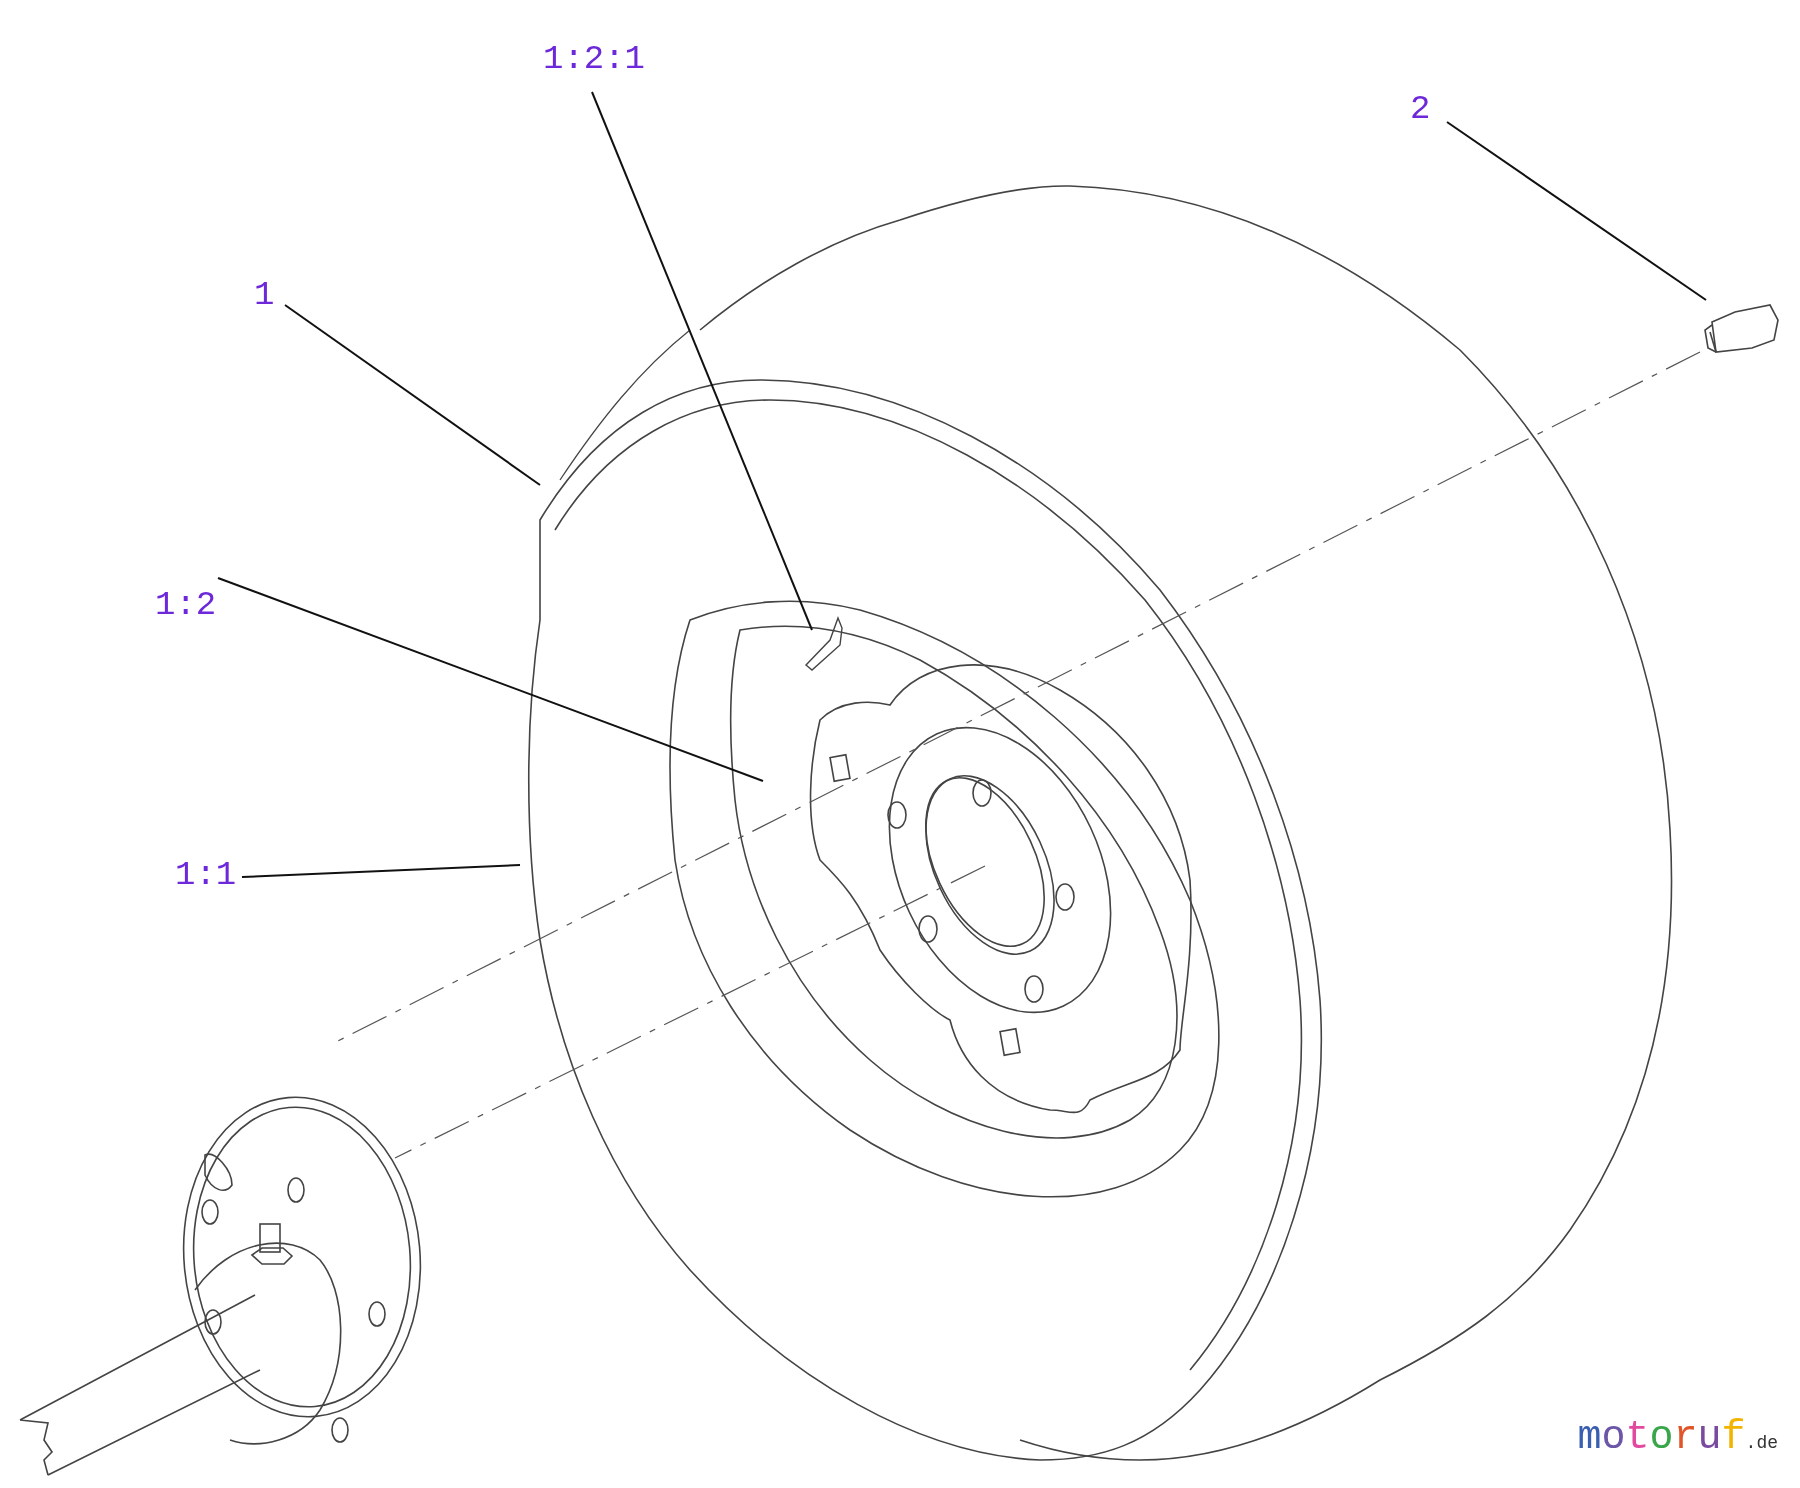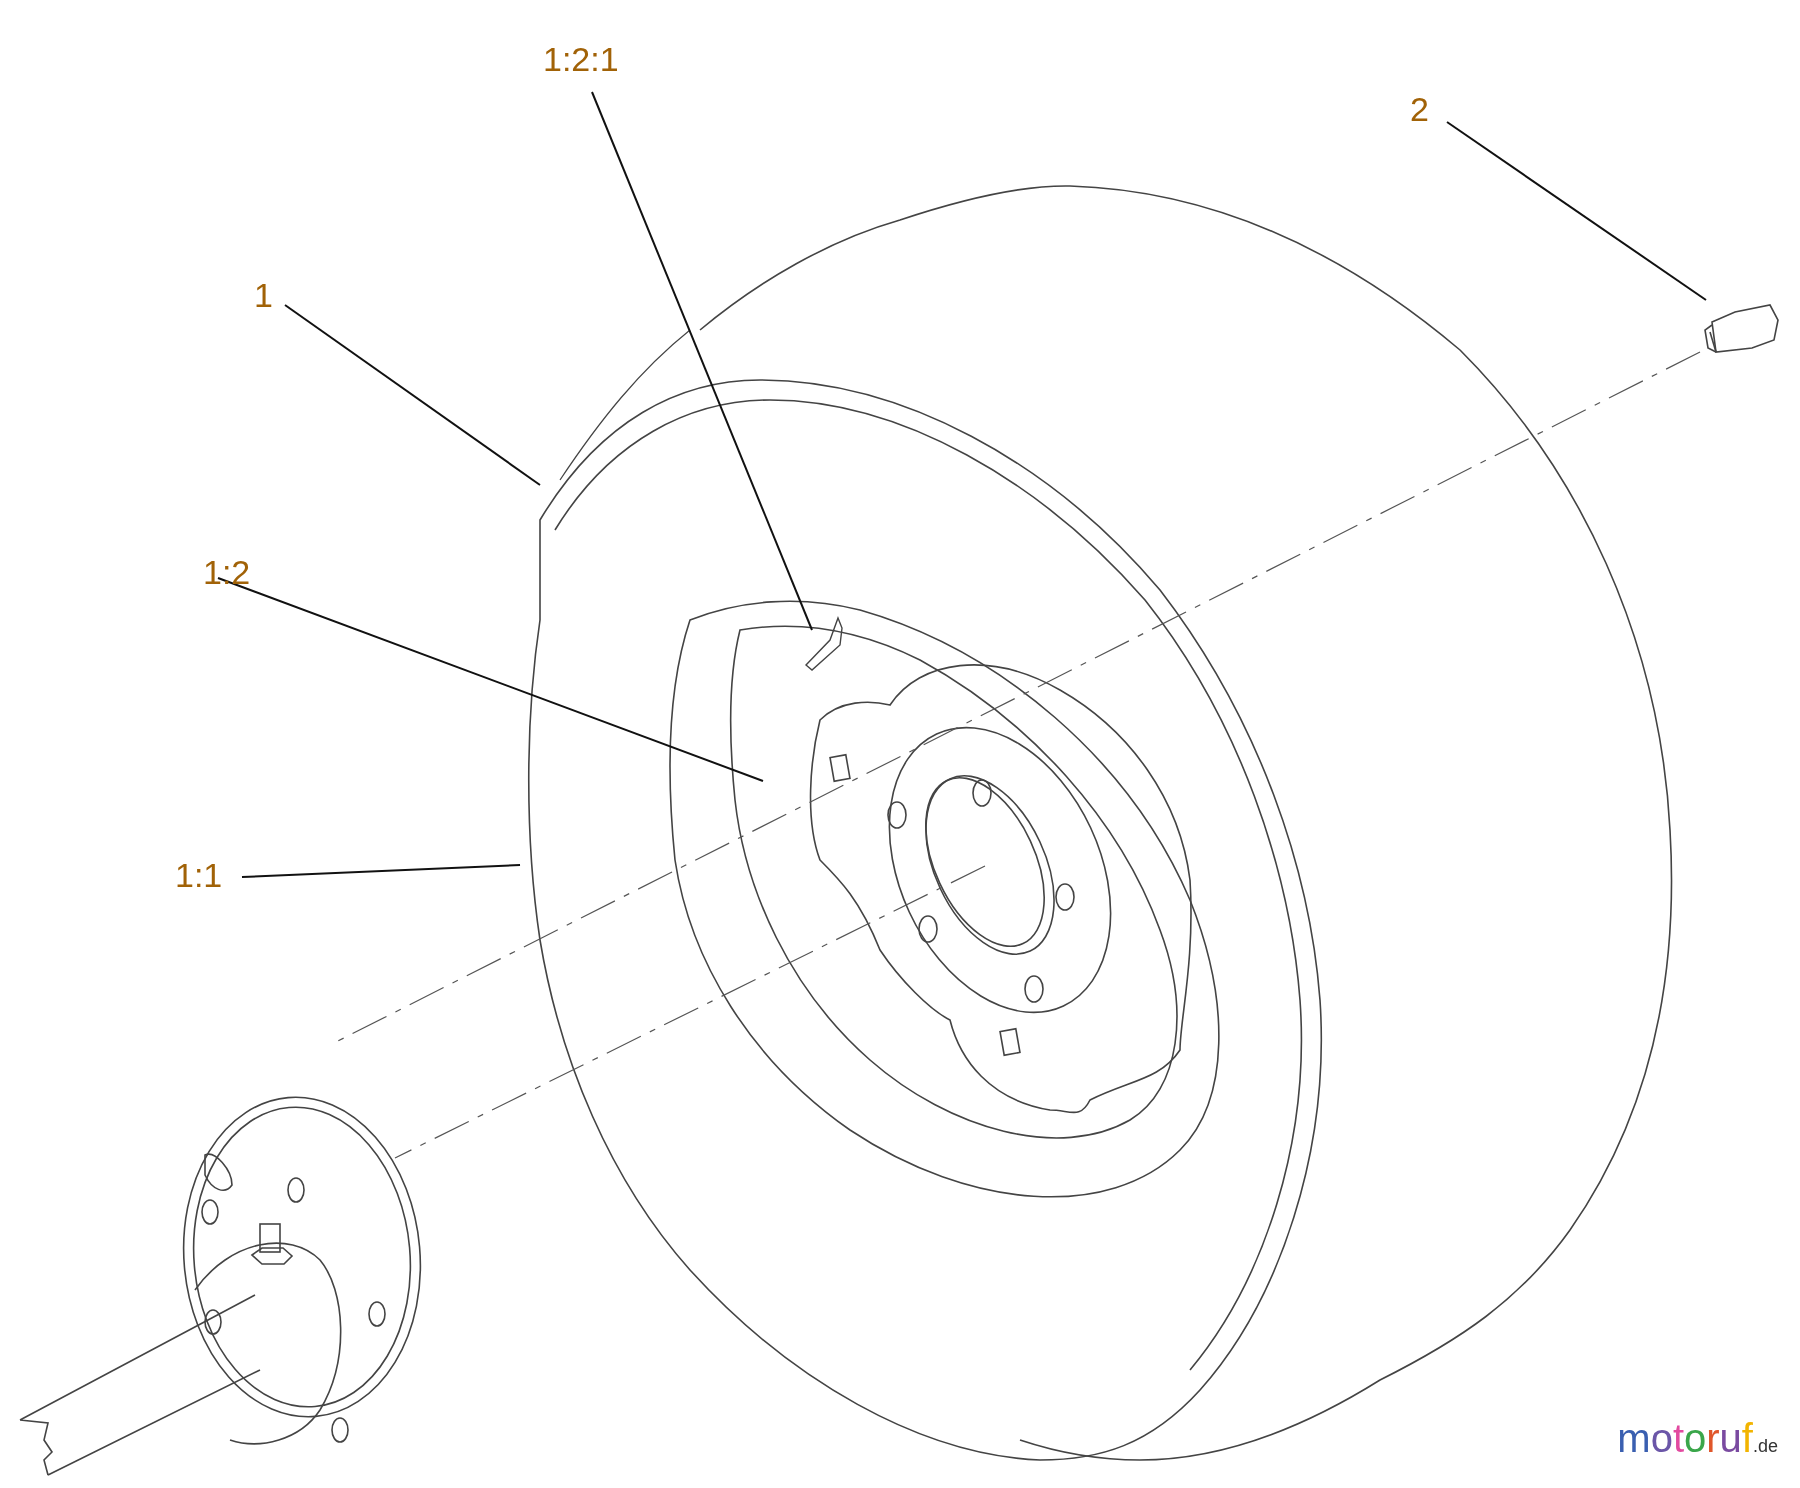--- a/index.html
+++ b/index.html
@@ -1,21 +1,21 @@
 <!DOCTYPE html>
 <html><head>
 <meta charset="utf-8">
 <style>
   html, body { margin: 0; padding: 0; background: #ffffff; }
   body { width: 1800px; height: 1488px; position: relative; overflow: hidden;
          font-family: "Liberation Sans", sans-serif; }
   #diagram { position: absolute; left: 0; top: 0; width: 1800px; height: 1488px; }
-  .callout { position: absolute; font-family: Liberation Sans, sans-serif;
-             font-size: 34px; color: #a16207; line-height: 1; cursor: pointer; }
-  .watermark { position: absolute; right: 22px; bottom: 30px; font-family: Liberation Sans, sans-serif;
+  .callout { position: absolute; font-family: Liberation Mono, monospace;
+             font-size: 34px; color: #6d28d9; line-height: 1; cursor: pointer; }
+  .watermark { position: absolute; right: 22px; bottom: 30px; font-family: Liberation Mono, monospace;
                font-size: 40px; line-height: 1; }
   .watermark .tld { font-size: 18px; color: #333; }
   .wm-c0 { color:#3a5fb0 } .wm-c1 { color:#6b56a8 } .wm-c2 { color:#e24aa0 }
   .wm-c3 { color:#3aa64a } .wm-c4 { color:#e0562a } .wm-c5 { color:#7a4aa0 } .wm-c6 { color:#f2b400 }
 </style>
 </head>
 <body>
 
 <svg id="diagram" viewBox="0 0 1800 1488" xmlns="http://www.w3.org/2000/svg">
   <g fill="none" stroke="#444" stroke-width="1.6">
@@ -84,16 +84,16 @@
     <line x1="1447" y1="122" x2="1706" y2="300"></line>
     <line x1="285" y1="305" x2="540" y2="485"></line>
     <line x1="218" y1="578" x2="763" y2="781"></line>
     <line x1="242" y1="877" x2="520" y2="865"></line>
   </g>
 </svg>
 
 <div class="callout" style="left:543px;top:42px;">1:2:1</div>
 <div class="callout" style="left:1410px;top:92px;">2</div>
 <div class="callout" style="left:254px;top:278px;">1</div>
-<div class="callout" style="left:155px;top:555px;margin-left:48px;">1:2</div>
+<div class="callout" style="left:155px;top:588px;">1:2</div>
 <div class="callout" style="left:175px;top:858px;">1:1</div>
 
 <div class="watermark"><span class="wm-c0">m</span><span class="wm-c1">o</span><span class="wm-c2">t</span><span class="wm-c3">o</span><span class="wm-c4">r</span><span class="wm-c5">u</span><span class="wm-c6">f</span><span class="tld">.de</span></div>
 
 </body></html>

